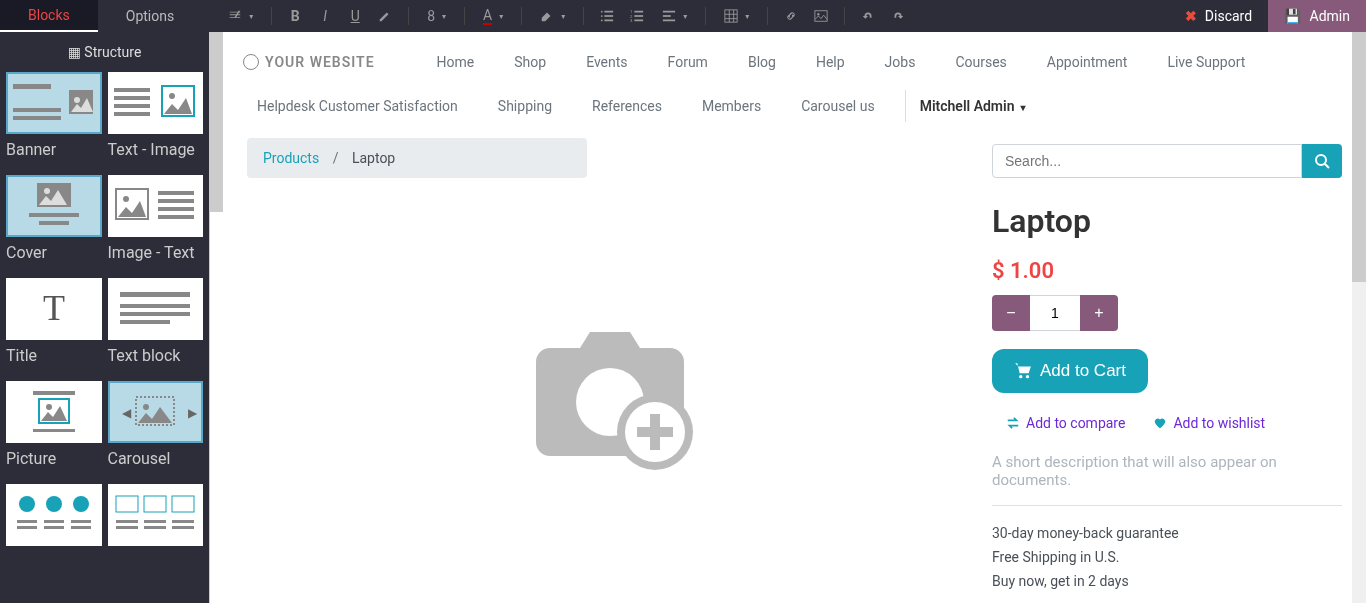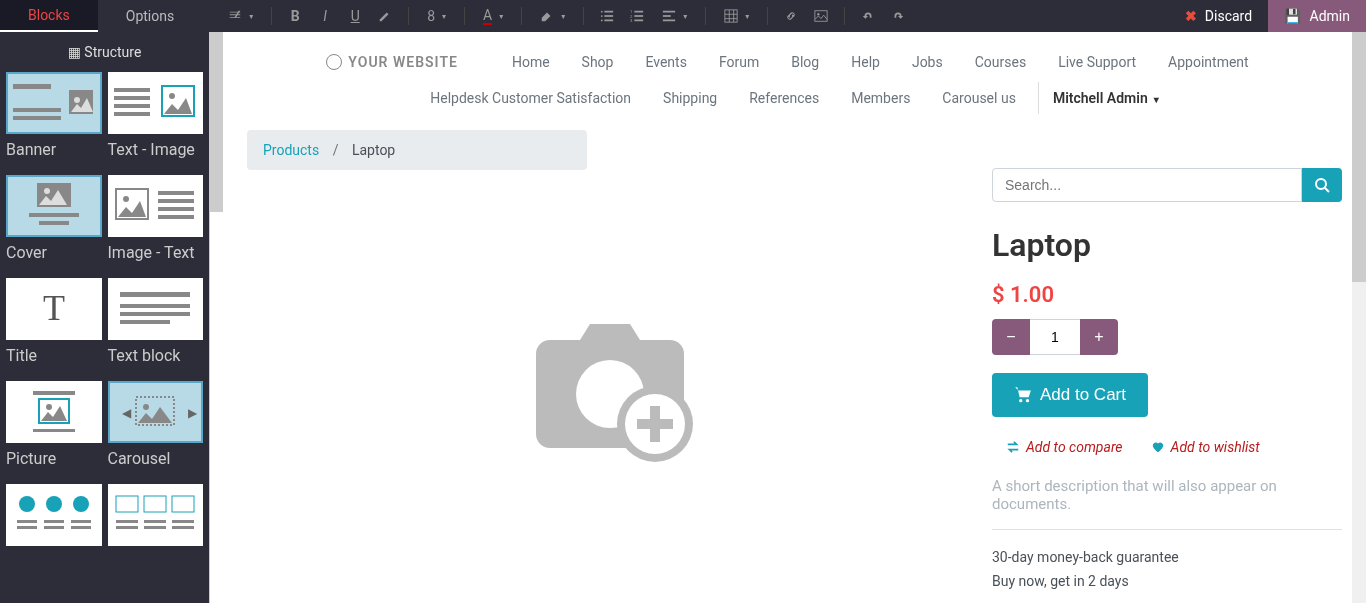--- a/index.html
+++ b/index.html
@@ -33,49 +33,49 @@
 .block-grid { display: grid; grid-template-columns: 1fr 1fr; gap: 6px; padding: 0 6px; }
 .block-item { display: flex; flex-direction: column; }
 .block-preview { background: #fff; height: 62px; display: flex; align-items: center; justify-content: center; }
 .block-item.selected .block-preview { background: #b8d9e6; border: 2px solid #5aa8c9; }
 .block-label { font-size: 16px; color: #ccc; padding: 6px 0 10px; }
 
 
 .content { flex: 1; background: #fff; overflow-y: auto; position: relative; }
 .content-scroll { position: absolute; right: 0; top: 0; width: 14px; height: 100%; background: #f0f0f0; }
 .content-thumb { position: absolute; right: 0; top: 0; width: 14px; height: 250px; background: #ccc; }
-.nav { display: flex; align-items: center; padding: 14px 20px 0; flex-wrap: wrap; gap: 4px; justify-content: center; }
+.nav { display: flex; align-items: center; padding: 14px 20px 0; flex-wrap: wrap; gap: 12px; }
 .logo { color: #888; font-size: 14px; font-weight: 600; letter-spacing: 1px; display: flex; align-items: center; gap: 6px; margin-right: 36px; }
 .logo-icon { width: 16px; height: 16px; border: 1.5px solid #888; border-radius: 50%; position: relative; }
 .nav-item { padding: 8px 14px; color: #6c757d; cursor: pointer; }
 .nav-item.user { color: #333; font-weight: 600; border-left: 1px solid #ddd; margin-left: 4px; }
 .nav-item.user::after { content: "▾"; margin-left: 6px; font-size: 10px; }
 
 .page-body { display: flex; padding: 16px 24px 24px; gap: 20px; }
 .left-col { flex: 1; }
 .breadcrumb { background: #e9ecef; padding: 12px 16px; border-radius: 4px; width: 340px; }
 .breadcrumb a { color: #17a2b8; text-decoration: none; }
 .breadcrumb .sep { color: #6c757d; margin: 0 10px; }
 .image-placeholder { display: flex; justify-content: center; padding: 120px 0 40px; }
 .img-ph { width: 200px; height: 180px; position: relative; }
 
-.right-col { width: 350px; padding-top: 6px; margin-top: 32px; }
+.right-col { width: 350px; padding-top: 6px; }
 .search-row { display: flex; margin-bottom: 24px; }
 .search-input { flex: 1; border: 1px solid #ced4da; border-radius: 4px 0 0 4px; padding: 8px 12px; font-size: 14px; }
 .search-btn { background: #17a2b8; color: #fff; border: none; width: 40px; border-radius: 0 4px 4px 0; cursor: pointer; }
 .product-title { font-size: 32px; font-weight: 600; color: #333; margin-bottom: 18px; }
 .price { font-size: 22px; font-weight: 600; color: #ef4444; margin-bottom: 12px; }
 .qty-row { display: flex; margin-bottom: 18px; }
 .qty-btn { width: 38px; height: 36px; background: #875a7b; color: #fff; border: none; font-size: 16px; cursor: pointer; display:flex;align-items:center;justify-content:center; }
 .qty-btn.minus { border-radius: 4px 0 0 4px; }
 .qty-btn.plus { border-radius: 0 4px 4px 0; }
 .qty-input { width: 50px; text-align: center; border: 1px solid #ced4da; border-left: none; border-right: none; font-size: 14px; }
-.add-cart { background: #17a2b8; color: #fff; border: none; padding: 12px 22px; font-size: 17px; border-radius: 4px; cursor: pointer; display: flex; align-items: center; gap: 8px; margin-bottom: 22px; }
+.add-cart { background: #17a2b8; color: #fff; border: none; padding: 12px 22px; font-size: 17px; border-radius: 12px; cursor: pointer; display: flex; align-items: center; gap: 8px; margin-bottom: 22px; }
 .compare-wish { display: flex; gap: 28px; margin-bottom: 22px; padding-left: 14px; }
-.cw-link { color: #b91c1c; cursor: pointer; display: flex; align-items: center; gap: 6px; font-style: italic; }
+.cw-link { color: #6d28d9; cursor: pointer; display: flex; align-items: center; gap: 6px; }
 .short-desc { color: #adb5bd; font-size: 15px; padding-bottom: 16px; border-bottom: 1px solid #dee2e6; margin-bottom: 16px; }
 .guarantee-line { color: #495057; line-height: 1.7; }
 
 svg { display: block; }
 </style>
 </head>
 <body>
 
 <div class="app">
 
@@ -349,22 +349,22 @@
             <span>YOUR WEBSITE</span>
           </div>
         <div class="nav-item">Home</div>
           <div class="nav-item">Shop</div>
           <div class="nav-item">Events</div>
           <div class="nav-item">Forum</div>
           <div class="nav-item">Blog</div>
           <div class="nav-item">Help</div>
           <div class="nav-item">Jobs</div>
           <div class="nav-item">Courses</div>
+          <div class="nav-item">Appointment</div>
           <div class="nav-item">Live Support</div>
-          <div class="nav-item">Appointment</div>
           <div class="nav-item">Helpdesk Customer Satisfaction</div>
           <div class="nav-item">Shipping</div>
           <div class="nav-item">References</div>
           <div class="nav-item">Members</div>
           <div class="nav-item">Carousel us</div>
         <div class="nav-item user">Mitchell Admin</div>
       </div>
 
       <div class="page-body">
         <div class="left-col">
@@ -419,20 +419,21 @@
             </span>
             <span class="cw-link">
               <svg width="14" height="14" viewBox="0 0 16 16" fill="#17a2b8">
                   <path d="M8 14s-6-4-6-8a3.5 3.5 0 016-2 3.5 3.5 0 016 2c0 4-6 8-6 8z"></path>
                 </svg>
               <span>Add to wishlist</span>
             </span>
           </div>
           <div class="short-desc">A short description that will also appear on documents.</div>
           <div class="guarantee-line">30-day money-back guarantee</div>
+          <div class="guarantee-line">Free Shipping in U.S.</div>
           <div class="guarantee-line">Buy now, get in 2 days</div>
         </div>
       </div>
       <div class="content-scroll">
           <div class="content-thumb"></div>
         </div>
     </div>
   </div>
 </div>
 

